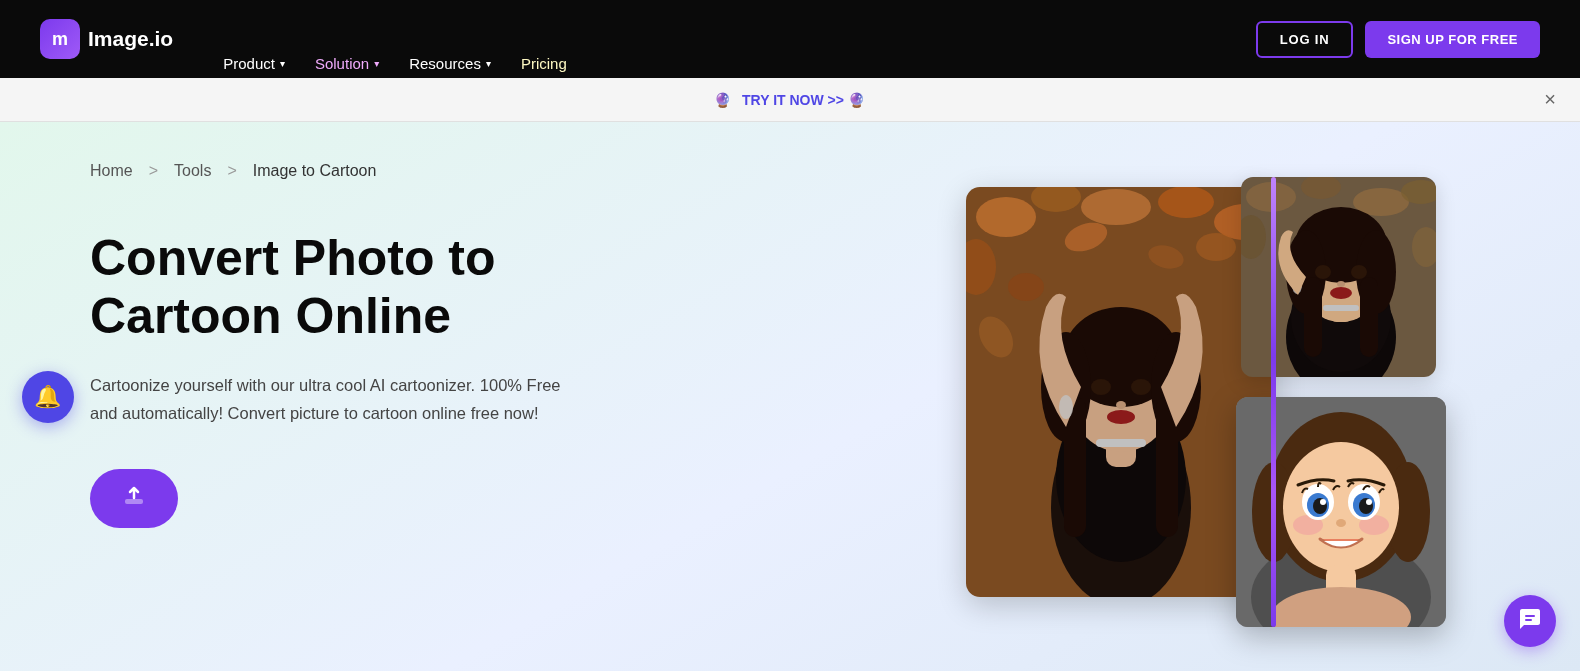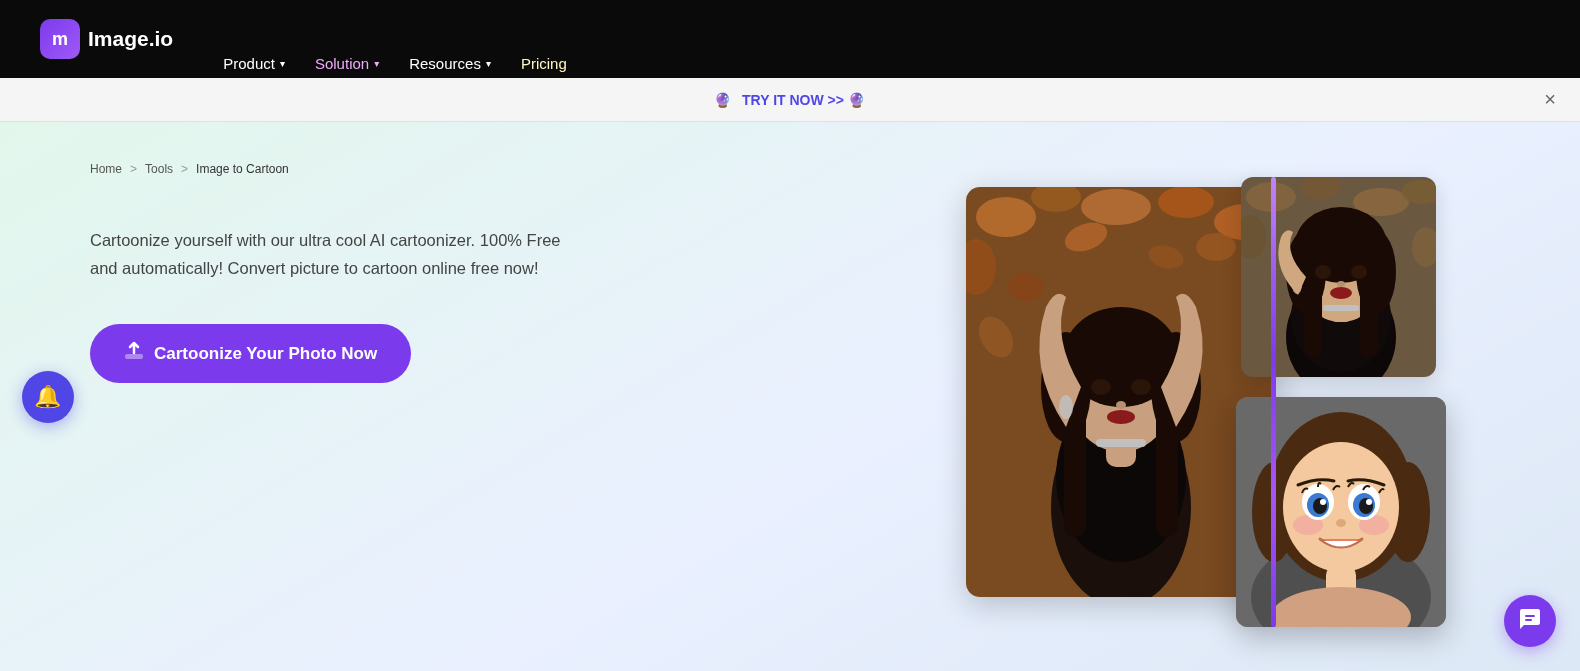--- a/index.html
+++ b/index.html
@@ -25,56 +25,60 @@
     </div>
     <div style="color:white;font-size:15px;font-weight:500;padding:8px 14px;cursor:pointer;display:flex;align-items:center;gap:5px;border-radius:6px;">
       <span>Resources</span>
       <span style="font-size:10px;">▾</span>
     </div>
     <div style="color:#fef9c3;font-size:15px;font-weight:400;padding:8px 14px;cursor:pointer;border-radius:6px;">
       <span>Pricing</span>
     </div>
   </div>
 
+  <div style="display:flex;align-items:center;gap:12px;">
+    <button style="border:2px solid #7c3aed;color:white;background:transparent;padding:9px 22px;border-radius:6px;font-size:13px;font-weight:700;cursor:pointer;letter-spacing:0.8px;">LOG IN</button>
+    <button style="background:#7c3aed;color:white;border:none;padding:11px 22px;border-radius:6px;font-size:13px;font-weight:700;cursor:pointer;letter-spacing:0.5px;">SIGN UP FOR FREE</button>
+  </div>
 </nav>
 
 <div style="background:#f5f5f5;height:44px;display:flex;align-items:center;justify-content:center;font-size:14px;color:#333;position:relative;border-bottom:1px solid #e0e0e0;">
   <span style="margin-right:6px;">🔮</span>
   <span style="color:#4f46e5;font-weight:700;margin:0 4px;cursor:pointer;text-align:center;">TRY IT NOW &gt;&gt;</span>
   <span>🔮</span>
   <span style="position:absolute;right:24px;font-size:20px;cursor:pointer;color:#666;font-weight:300;">×</span>
 </div>
 
 <div style="display:flex;min-height:549px;background:linear-gradient(150deg,#e2f7ec 0%,#eaf0ff 55%,#dce8f5 100%);position:relative;overflow:hidden;">
 
   <div style="position:absolute;left:22px;top:50%;transform:translateY(-50%);width:52px;height:52px;background:#4f46e5;border-radius:50%;display:flex;align-items:center;justify-content:center;color:white;font-size:22px;box-shadow:0 4px 16px rgba(79,70,229,0.4);cursor:pointer;z-index:10;">
     <span>🔔</span>
   </div>
 
   <div style="flex:0 0 52%;padding:40px 60px 40px 90px;display:flex;flex-direction:column;">
 
-    <nav style="display:flex;align-items:flex-end;gap:8px;font-size:12px;color:#555;margin-bottom:50px;">
+    <nav style="display:flex;align-items:flex-end;gap:16px;font-size:16px;color:#555;margin-bottom:50px;">
       <span style="cursor:pointer;">Home</span>
       <span style="color:#999;">&gt;</span>
       <span style="cursor:pointer;">Tools</span>
       <span style="color:#999;">&gt;</span>
       <span style="color:#333;">Image to Cartoon</span>
     </nav>
 
+    <h1 style="font-size:50px;font-weight:900;color:#0a0a0a;line-height:1.15;margin-bottom:26px;max-width:500px;">Convert Photo to Cartoon Online</h1>
 
     <p style="font-size:16.5px;color:#444;line-height:1.7;max-width:490px;margin-bottom:42px;">Cartoonize yourself with our ultra cool AI cartoonizer. 100% Free and automatically! Convert picture to cartoon online free now!</p>
 
     <button style="display:inline-flex;align-items:center;gap:10px;background:#7c3aed;color:white;border:none;padding:17px 34px;border-radius:50px;font-size:17px;font-weight:700;cursor:pointer;width:fit-content;">
       <span style="display:inline-block;">
         <svg width="20" height="20" viewBox="0 0 20 20" fill="none" xmlns="http://www.w3.org/2000/svg">
           <rect x="1" y="13" width="18" height="5" rx="2" fill="rgba(255,255,255,0.4)"></rect>
           <path d="M10 2L10 12M10 2L6 6M10 2L14 6" stroke="white" stroke-width="2.5" stroke-linecap="round" stroke-linejoin="round"></path>
         </svg>
       </span>
-      <span>Cartoonize Your Photo Now</span>
     </button>
   </div>
 
   <div style="flex:0 0 48%;display:flex;align-items:center;justify-content:center;position:relative;padding:30px 40px 30px 20px;">
 
     <div style="position:relative;width:490px;height:440px;">
 
       <div style="position:absolute;left:20px;top:10px;width:310px;height:410px;border-radius:14px;overflow:hidden;box-shadow:0 8px 30px rgba(0,0,0,0.2);">
         <svg viewBox="0 0 310 410" xmlns="http://www.w3.org/2000/svg" style="width:100%;height:100%;">
 

